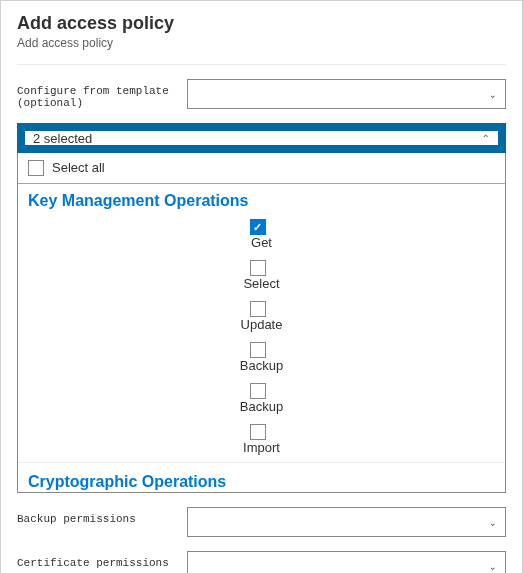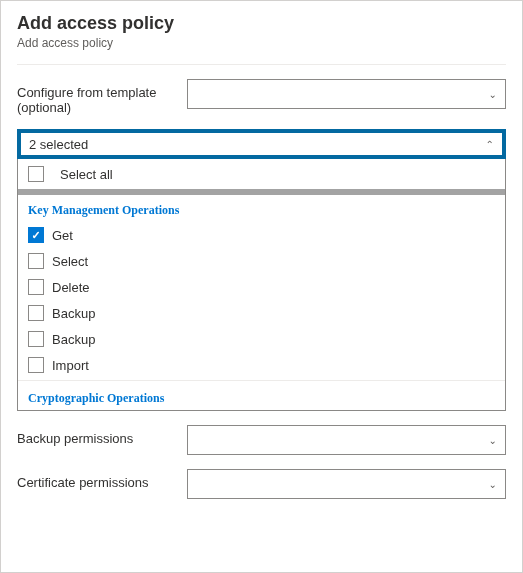--- a/index.html
+++ b/index.html
@@ -35,77 +35,76 @@
       margin-bottom: 14px;
     }
     .form-row {
       display: flex;
       align-items: flex-start;
       margin-bottom: 14px;
     }
     .form-label {
       width: 170px;
       min-width: 170px;
-      font-size: 13px;
+      font-size: 11px;
       color: #323130;
       padding-top: 6px;
+      font-family: Liberation Mono, monospace;
     }
     .form-control {
       flex: 1;
     }
     .select-box {
       width: 100%;
       height: 30px;
       border: 1px solid #8a8886;
       background: #fff;
       display: flex;
       align-items: center;
       justify-content: space-between;
       padding: 0 8px;
       cursor: pointer;
       font-size: 13px;
       color: #323130;
     }
     .select-box.open {
-      border: 4px solid #0369a1;
+      border: 8px solid #0369a1;
     }
     .chevron-icon {
       font-size: 10px;
       color: #605e5c;
     }
     .dropdown-panel {
       border: 1px solid #8a8886;
       border-top: none;
       background: #fff;
       width: 100%;
       max-height: 340px;
       overflow-y: auto;
       position: relative;
       z-index: 10;
     }
     .dropdown-select-all {
       display: flex;
-      align-items: center;
       padding: 7px 10px;
-      border-bottom: 6px solid #a3a3a3;
+      border-bottom: 1px solid #a3a3a3;
       cursor: pointer;
-      gap: 8px;
     }
     .dropdown-section-header {
       padding: 8px 10px 4px 10px;
-      font-size: 12px;
+      font-size: 16px;
       font-weight: 600;
       color: #0078d4;
-      font-family: Liberation Serif, serif;
     }
     .dropdown-item {
       display: flex;
       align-items: center;
       padding: 5px 10px;
       cursor: pointer;
+      flex-direction: column;
     }
     .checkbox {
       width: 16px;
       height: 16px;
       border: 1px solid #8a8886;
       background: #fff;
       display: flex;
       align-items: center;
       justify-content: center;
       margin-right: 8px;
@@ -168,21 +167,21 @@
         <div class="dropdown-item">
           <div class="checkbox checked"></div>
           <span class="item-label">Get</span>
         </div>
         <div class="dropdown-item">
           <div class="checkbox"></div>
           <span class="item-label">Select</span>
         </div>
         <div class="dropdown-item">
           <div class="checkbox"></div>
-          <span class="item-label">Delete</span>
+          <span class="item-label">Update</span>
         </div>
         <div class="dropdown-item">
           <div class="checkbox"></div>
           <span class="item-label">Backup</span>
         </div>
         <div class="dropdown-item">
           <div class="checkbox"></div>
           <span class="item-label">Backup</span>
         </div>
         <div class="dropdown-item">

